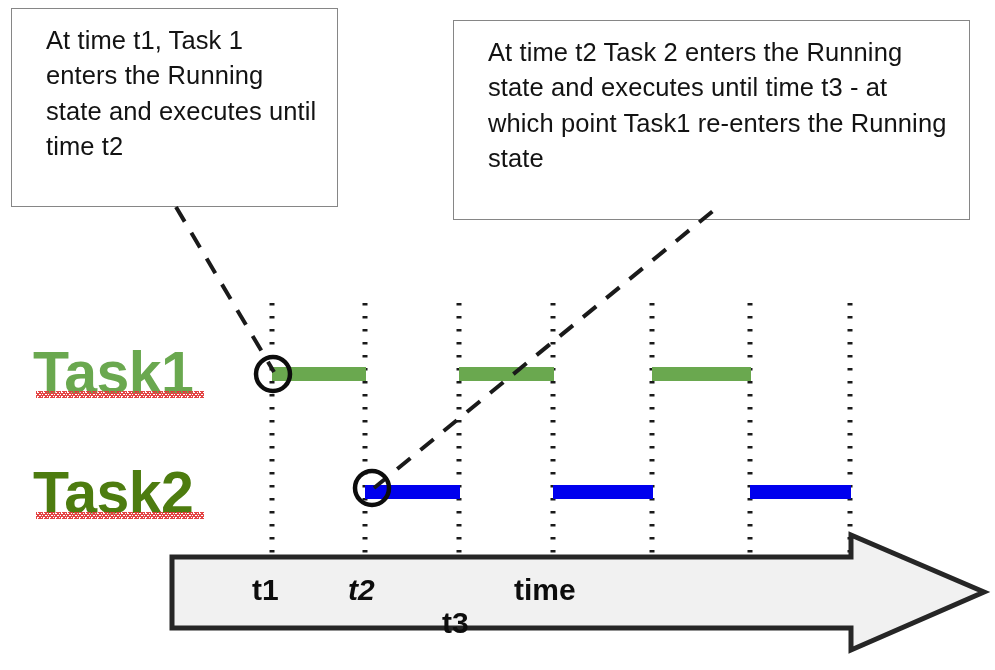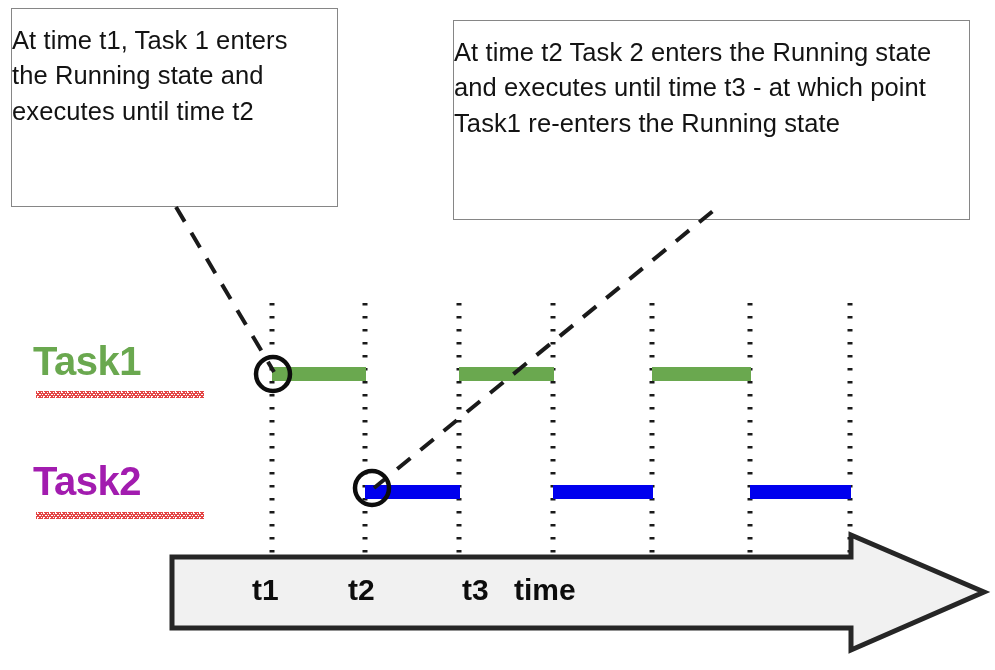--- a/index.html
+++ b/index.html
@@ -10,39 +10,39 @@
     overflow:hidden;
     position:relative;
   }
   #stage{position:absolute;left:0;top:0;width:995px;height:670px;}
 
   .callout{
     position:absolute;
     background:#ffffff;
     border:1.5px solid #868686;
     box-sizing:border-box;
-    padding:14px 16px 10px 0;
+    padding:14px 16px 10px 34px;
     font-size:25.5px;
     line-height:1.39;
     color:#131313;
     white-space:pre-line;
     letter-spacing:.1px;
   }
   #callout-1{left:11px;top:8px;width:327px;height:199px;}
   #callout-2{left:453px;top:20px;width:517px;height:200px;}
 
   .task-label{
     position:absolute;
-    font-size:40px;
+    font-size:59px;
     font-weight:bold;
     letter-spacing:-0.5px;
     white-space:nowrap;
   }
   #task1-label{left:33px;top:339px;color:#6aa84f;}
-  #task2-label{left:33px;top:459px;color:#a21caf;}
+  #task2-label{left:33px;top:459px;color:#4d7c0f;}
 
   .squiggle{
     position:absolute;
     height:7px;
     background-image:
       repeating-linear-gradient(135deg,#e23a3a 0 1.4px,transparent 1.4px 3.1px),
       repeating-linear-gradient(45deg,#e23a3a 0 1.4px,transparent 1.4px 3.1px);
     background-size:6px 7px;
     opacity:.95;
   }
@@ -105,17 +105,17 @@
 
     <g>
       <circle cx="273" cy="374" r="17" fill="none" stroke="#0d0d0d" stroke-width="4.5"></circle>
       <circle cx="372" cy="488" r="17" fill="none" stroke="#0d0d0d" stroke-width="4.5"></circle>
     </g>
 
     <path d="M 172 557 L 851 557 L 851 535 L 984 592 L 851 650 L 851 628 L 172 628 Z" fill="#f1f1f1" stroke="#262626" stroke-width="5" stroke-linejoin="miter"></path>
   </svg>
 
   <div class="axis-tick-label" style="left:252px;top:573px;text-align:right;">t1</div>
-  <div class="axis-tick-label" style="left:348px;top:573px;">t2</div>
-  <div class="axis-tick-label" style="left:442px;top:573px;margin-left:20px;">t3</div>
+  <div class="axis-tick-label" style="left:348px;top:573px;font-style:italic;">t2</div>
+  <div class="axis-tick-label" style="left:442px;top:606px;">t3</div>
   <div class="axis-tick-label" style="left:514px;top:573px;">time</div>
 
 </div>
 
 </body></html>

